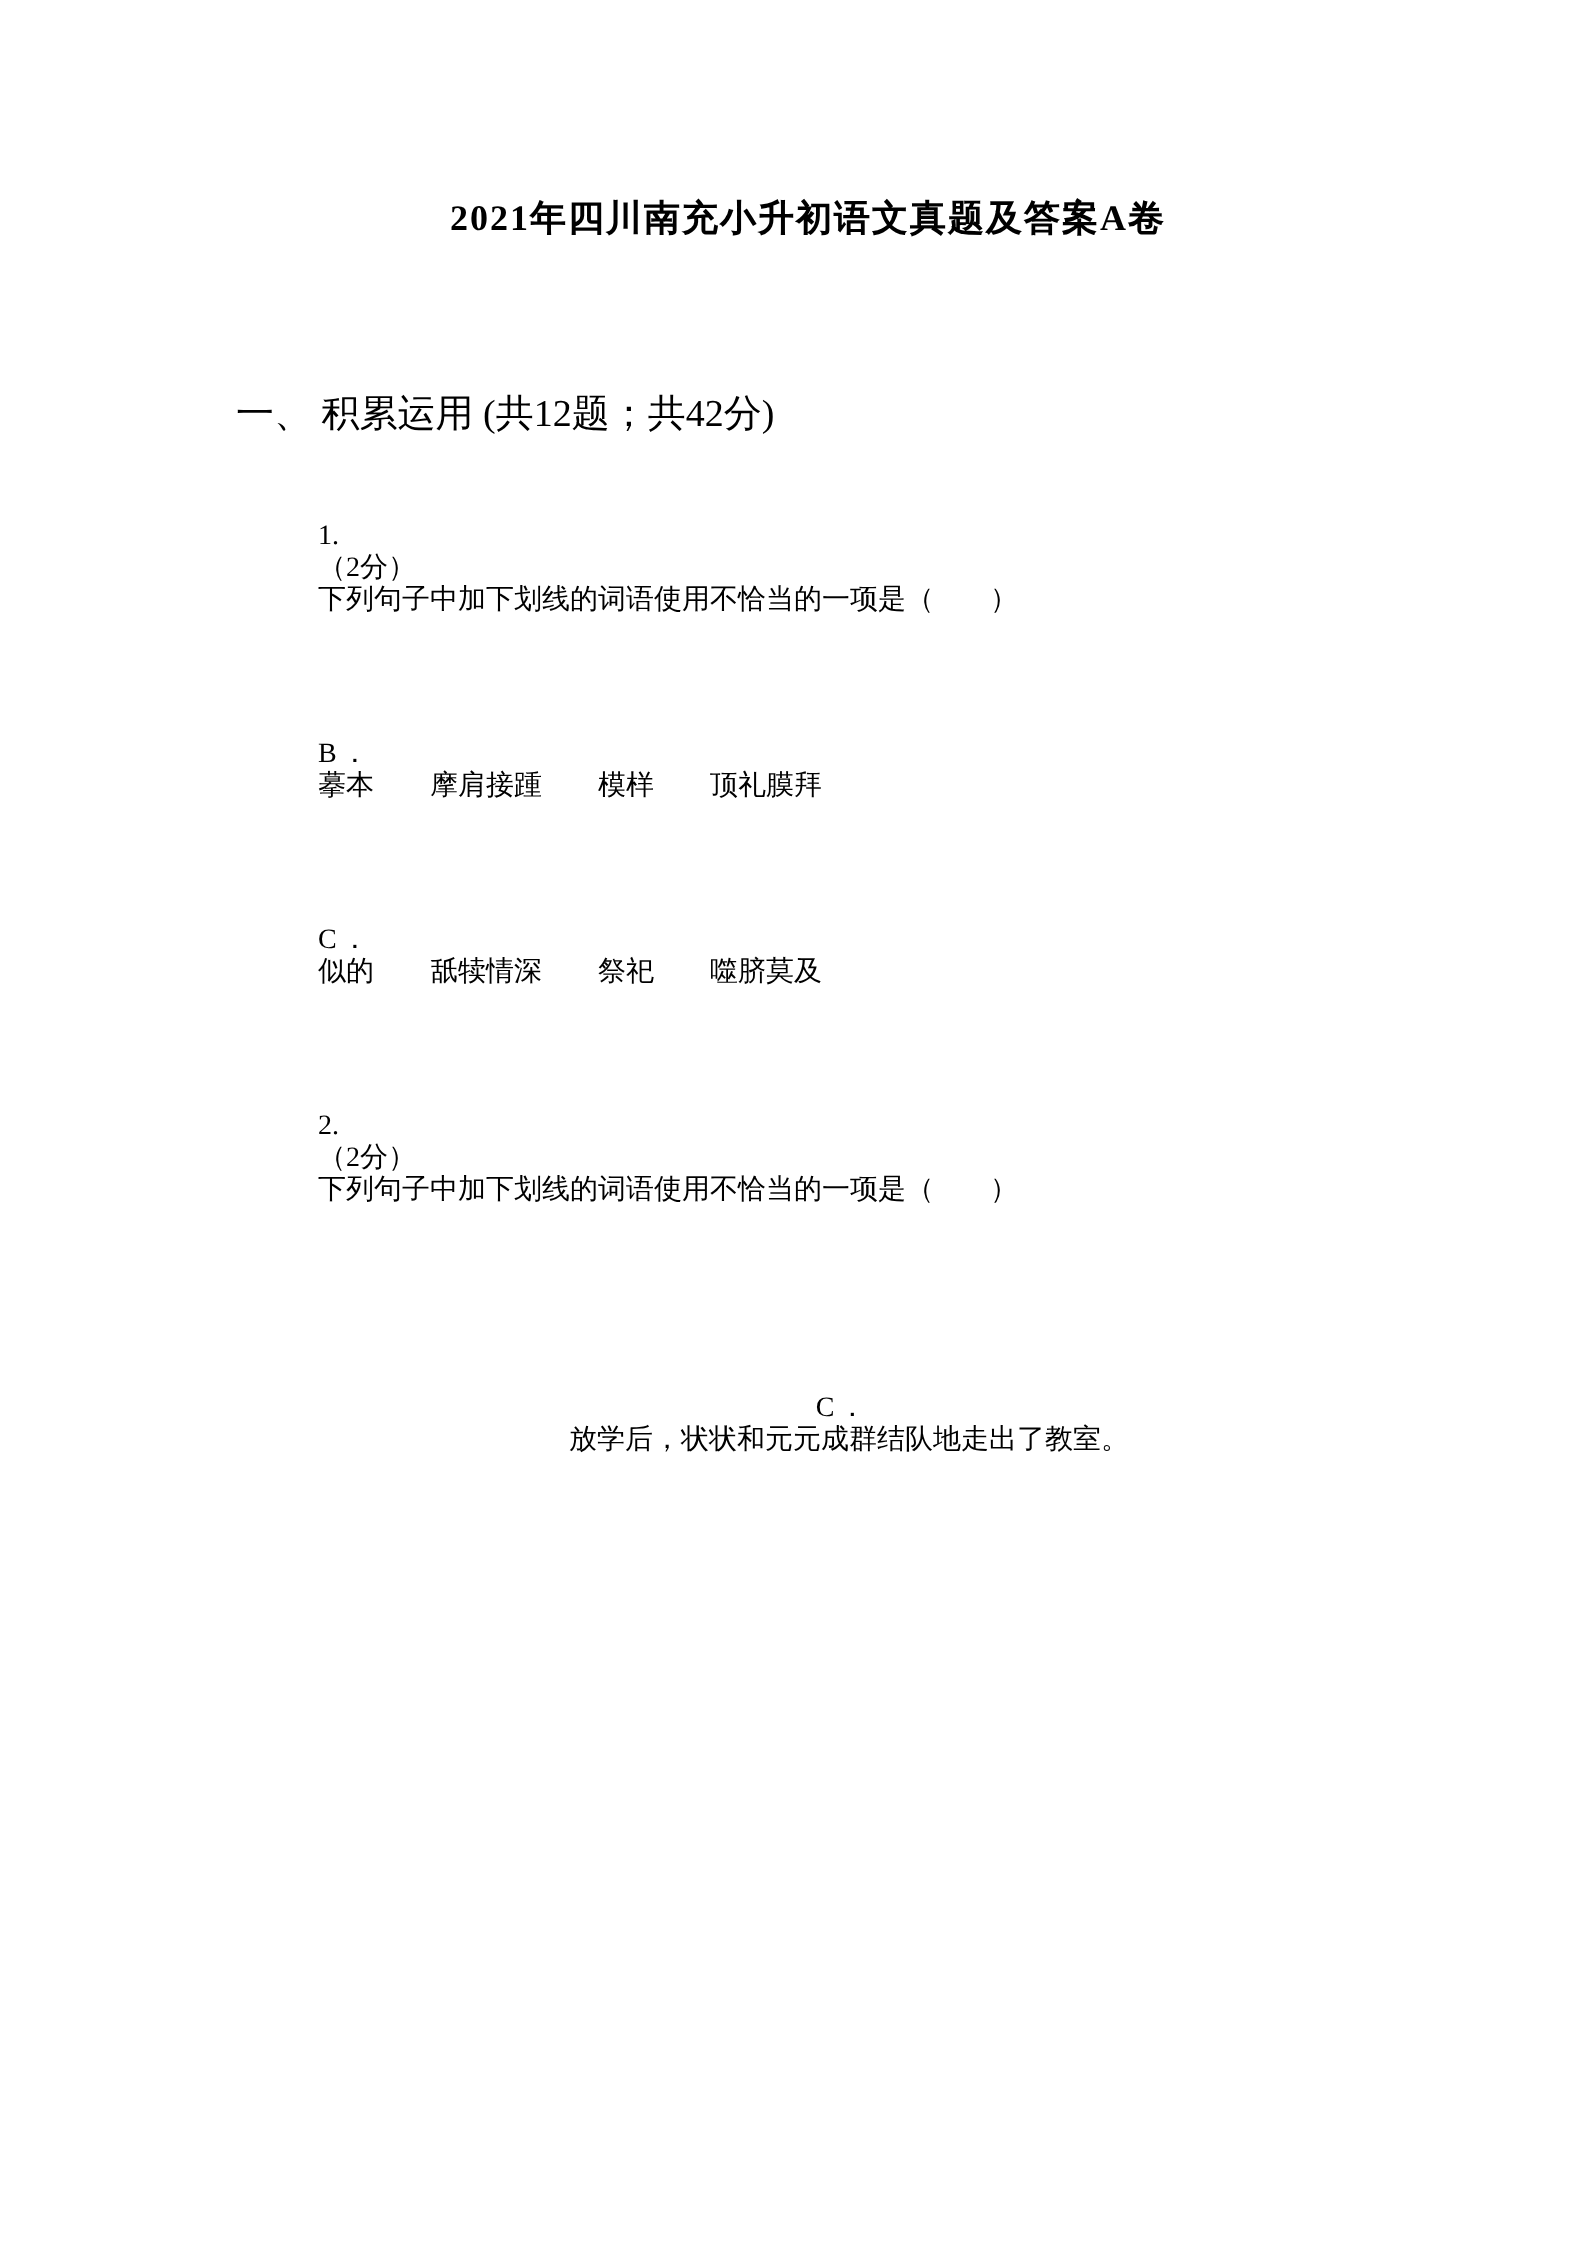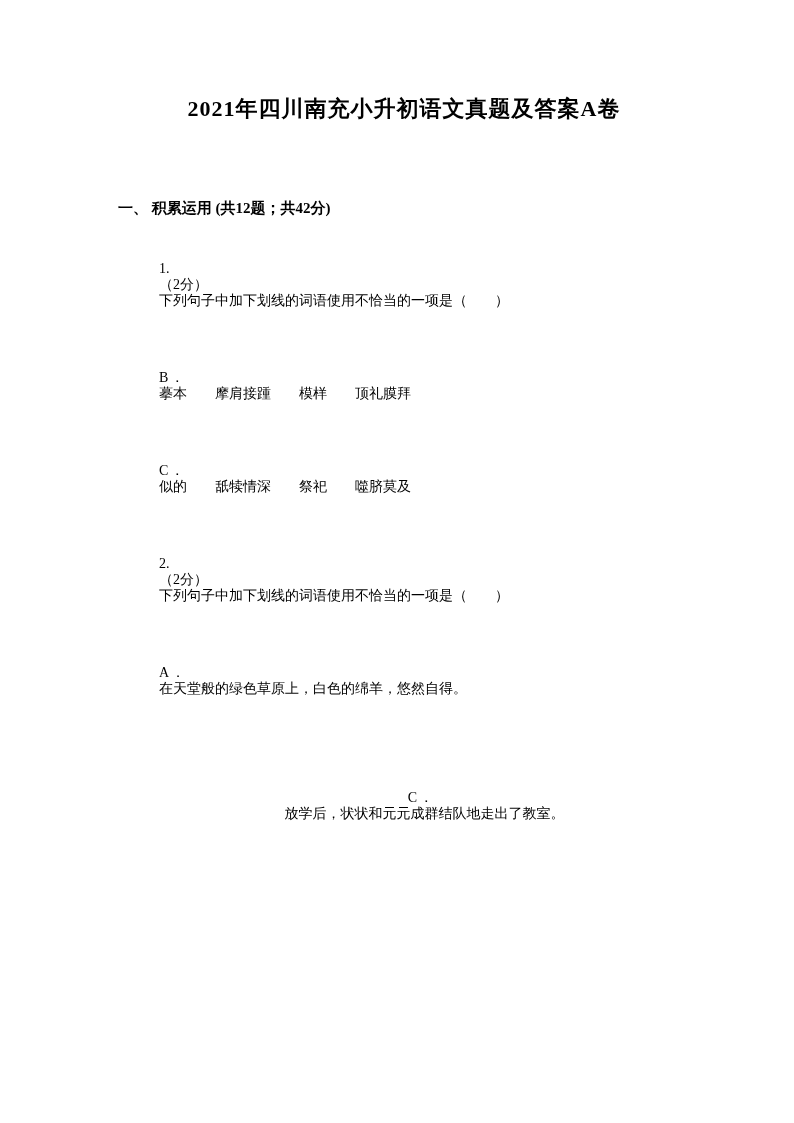--- a/index.html
+++ b/index.html
@@ -14,33 +14,32 @@
     margin: 0 auto;
     background: #ffffff;
     color: #000000;
     font-family: "Liberation Serif", "DejaVu Serif", serif;
     box-sizing: border-box;
     padding: 96px 104px 0 118px;
     overflow: hidden;
   }
   .doc-title {
     margin: 0;
-    font-size: 22px;
+    font-size: 18px;
     line-height: 26px;
     font-weight: bold;
     text-align: center;
     letter-spacing: 1px;
     white-space: pre-wrap;
   }
   .section-heading {
     margin: 78px 0 16px 0;
-    font-size: 15px;
+    font-size: 19px;
     line-height: 16px;
     white-space: pre-wrap;
-    font-weight: bold;
   }
   .row {
     margin: 29px 0 0 0;
     font-size: 14px;
     line-height: 16px;
     white-space: pre-wrap;
   }
   .indent {
     padding-left: 27px;
   }
@@ -76,22 +75,18 @@
   <p class="row indent">
     <span class="optlabel">C．</span>
     <span class="opttext">似的　　舐犊情深　　祭祀　　噬脐莫及</span>
   </p>
 
   <p class="row indent">
     <span class="qnum">2.</span>
     <span class="qscore">（2分）</span>
     <span class="qtext">下列句子中加下划线的词语使用不恰当的一项是（　　）</span>
   </p>
-  <p class="row indent">
-    <span class="optlabel">A．</span>
-    <span class="opttext">在天堂般的绿色草原上，白色的绵羊，悠然自得。</span>
-  </p>
   <p class="row indent gap-large">
     <span class="optlabel">C．</span>
     <span class="opttext">放学后，状状和元元成群结队地走出了教室。</span>
   </p>
 
 </div>
 
 </body></html>

